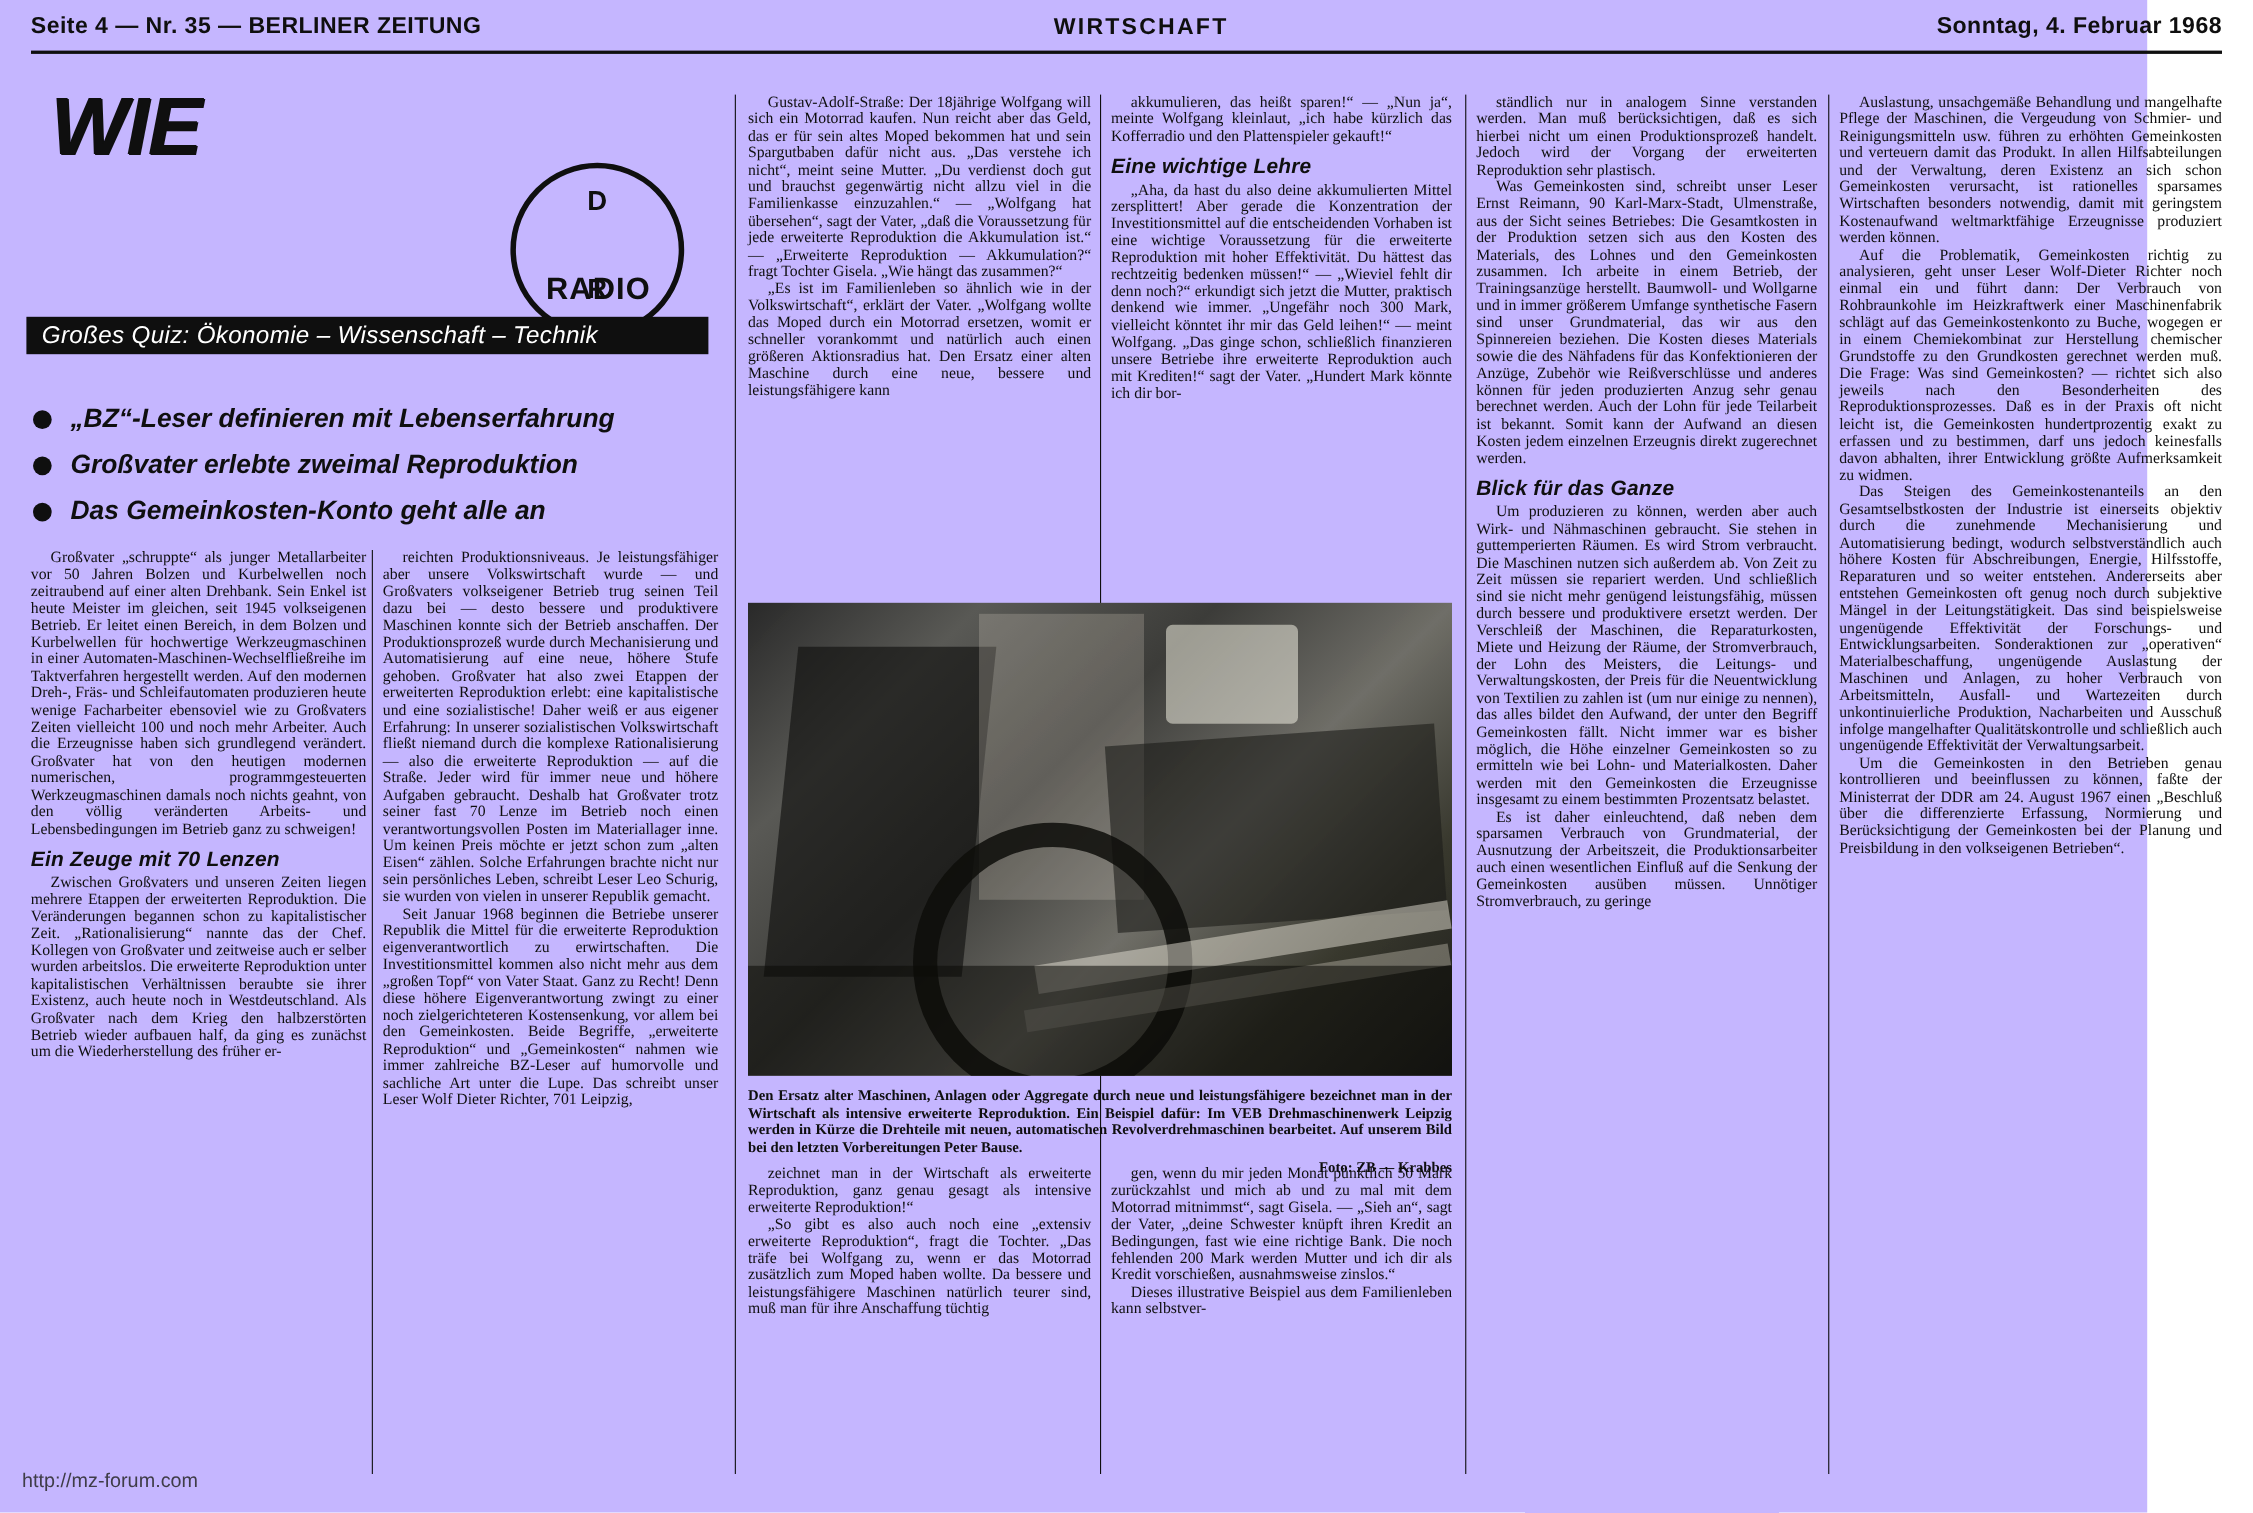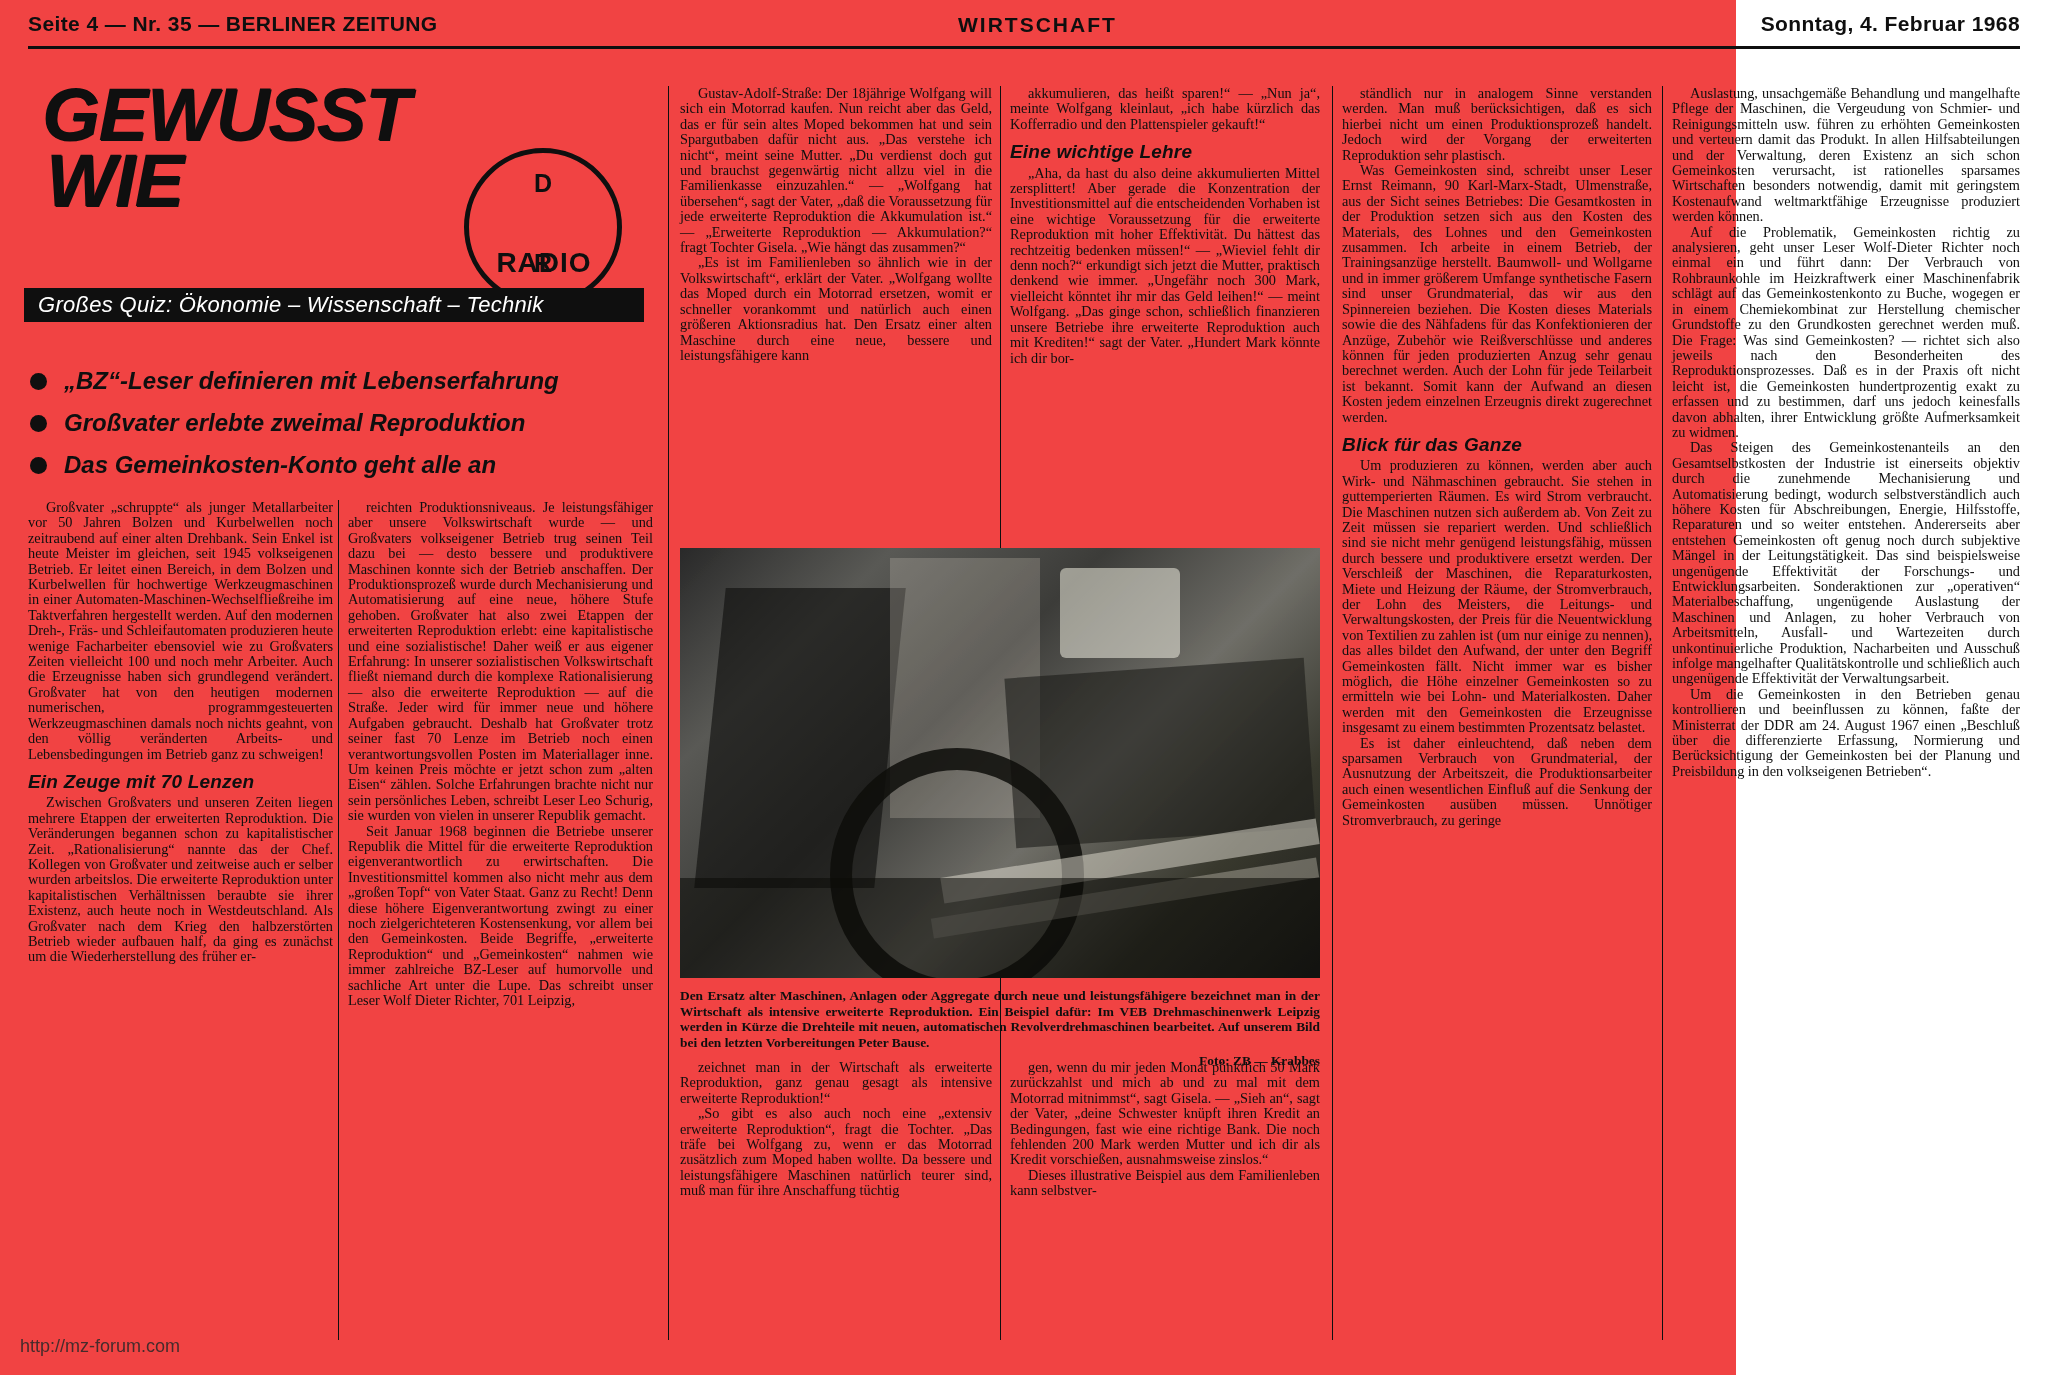--- a/index.html
+++ b/index.html
@@ -6,22 +6,22 @@
   body{
     width:2048px;height:1375px;
     font-family:"Liberation Serif", serif;
     color:#111;
     position:relative;
     overflow:hidden;
   }
   .page{
     position:absolute;
     left:0;top:0;
-    width:1736px;height:1375px;
-    background:#ef4444;
+    width:1952px;height:1375px;
+    background:#c4b5fd;
     filter:contrast(1.02);
   }
   
   .masthead{
     position:absolute;left:28px;top:12px;width:1992px;height:30px;
     font-family:"Liberation Sans", sans-serif;
     font-weight:bold;font-size:21px;letter-spacing:.4px;
   }
   .masthead .left{position:absolute;left:0;top:0;}
   .masthead .center{position:absolute;left:930px;top:1px;letter-spacing:2px;}
@@ -139,21 +139,20 @@
 
   <div class="masthead">
     <span class="left">Seite 4 — Nr. 35 — BERLINER ZEITUNG</span>
     <span class="center">WIRTSCHAFT</span>
     <span class="right">Sonntag, 4. Februar 1968</span>
   </div>
   <div class="rule"></div>
 
   <div class="logo">
     <div class="gewusst">
-      <span>GEWUSST</span>
       <span class="l2">WIE</span>
     </div>
     <div class="radio-circle">
       <span class="dtop">D</span>
       <span class="rtext">RADIO</span>
       <span class="dbot">R</span>
     </div>
   </div>
   <div class="quizbar">Großes Quiz: Ökonomie – Wissenschaft – Technik</div>
 

